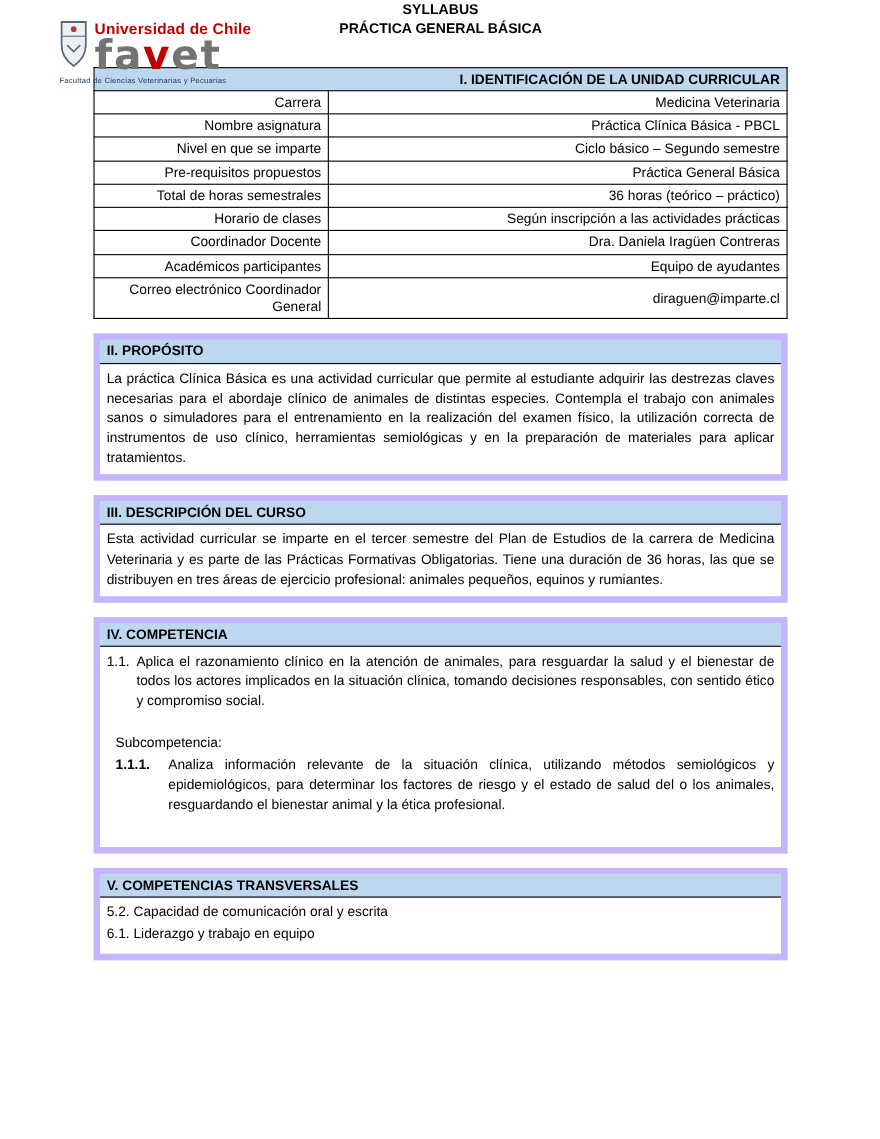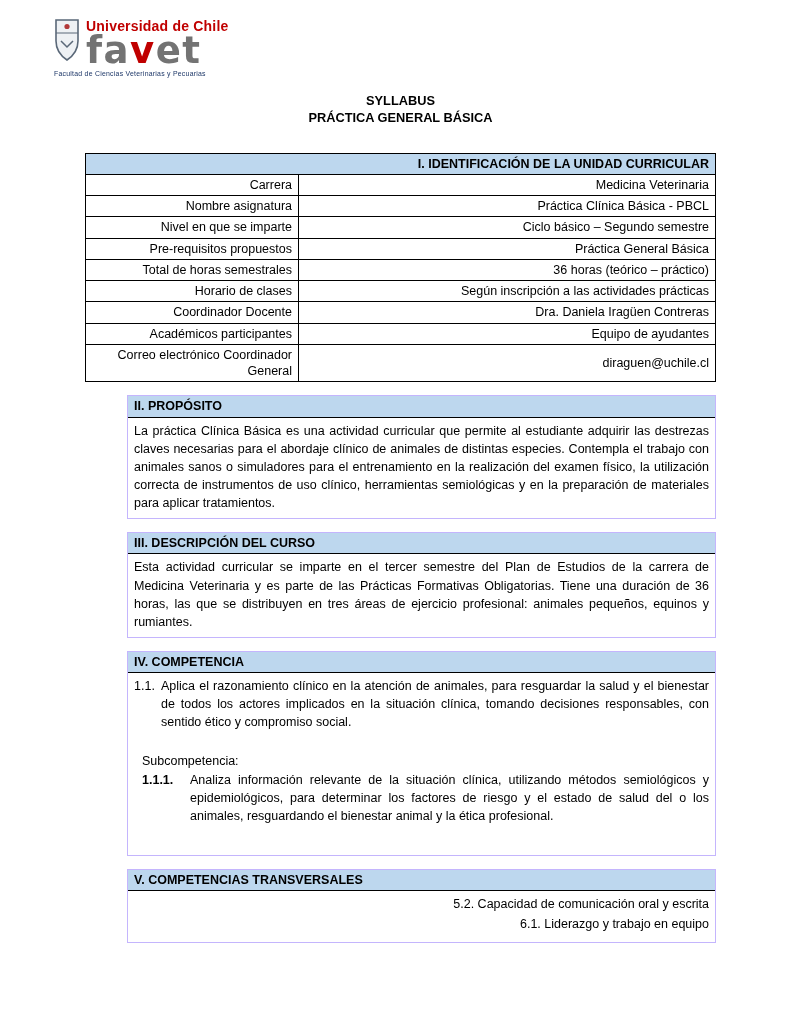--- a/index.html
+++ b/index.html
@@ -17,45 +17,45 @@
   .logo-row { display: flex; align-items: flex-start; gap: 6px; }
   .crest { flex: 0 0 26px; padding-top: 2px; }
   .logo-col { display: flex; flex-direction: column; }
   .uni-name { color: #c00000; font-size: 14px; font-weight: bold; letter-spacing: .2px; margin-top: 2px; }
   .brand { font-family: "DejaVu Sans", sans-serif; font-weight: bold; font-size: 37px; line-height: 1.0; letter-spacing: 1.5px; margin-top: -2px; }
   .b-navy { color: #737373; }
   .b-red  { color: #c00000; }
   .faculty { color: #1c3667; font-size: 6.9px; letter-spacing: .25px; margin-top: 1px; }
 
   
-  .content { margin: 0 84px 0 85px; padding-top: 92px; }
+  .content { margin: 0 84px 0 85px; }
   .title { text-align: center; font-weight: bold; font-size: 12.8px; line-height: 1.35; }
 
   
   table.id-table { width: 100%; border-collapse: collapse; margin-top: 26px; text-align: right; }
   table.id-table td { border: 1px solid #000; padding: 2px 6px; vertical-align: middle; line-height: 1.3; }
   td.hdr-cell, .box-hdr { background: #bdd7ee; font-weight: bold; }
   table.id-table td.c1 { width: 200px; }
 
   
-  .box { border: 1px solid #c4b5fd; margin-top: 13px; margin-left: 42px; }
+  .box { border: 6px solid #c4b5fd; margin-top: 13px; }
   .box-hdr { border-bottom: 1px solid #000; padding: 2px 6px; line-height: 1.3; }
   .box-body { padding: 4px 6px 6px 6px; text-align: justify; line-height: 1.45; }
 
   
   .comp-body { padding-bottom: 30px; }
   .hang { display: flex; }
   .hang .num { flex: 0 0 27px; }
   .hang .hang-text { flex: 1; text-align: justify; }
   .sub-label { margin: 20px 0 1px 8px; text-align: left; }
   .hang.sub { margin-left: 8px; }
   .hang.sub .num { flex: 0 0 48px; font-weight: bold; }
 
   
-  .trans-body { text-align: right; line-height: 1.55; padding-bottom: 8px; }
+  .trans-body { text-align: left; line-height: 1.55; padding-bottom: 8px; }
 </style>
 </head>
 <body>
 
 <div class="page">
 
   <div class="logo">
     <div class="logo-row">
       <span class="crest">
         <svg width="26" height="44" viewBox="0 0 26 44" xmlns="http://www.w3.org/2000/svg">
@@ -112,21 +112,21 @@
         <tr>
           <td class="c1">Coordinador Docente</td>
           <td class="c2">Dra. Daniela Iragüen Contreras</td>
         </tr>
         <tr>
           <td class="c1">Académicos participantes</td>
           <td class="c2">Equipo de ayudantes</td>
         </tr>
         <tr>
           <td class="c1">Correo electrónico Coordinador General</td>
-          <td class="c2">diraguen@uchile.cl</td>
+          <td class="c2">diraguen@imparte.cl</td>
         </tr>
       </tbody>
     </table>
 
     <div class="box">
       <div class="box-hdr">II. PROPÓSITO</div>
       <div class="box-body">La práctica Clínica Básica es una actividad curricular que permite al estudiante adquirir las destrezas claves necesarias para el abordaje clínico de animales de distintas especies. Contempla el trabajo con animales sanos o simuladores para el entrenamiento en la realización del examen físico, la utilización correcta de instrumentos  de uso clínico, herramientas semiológicas y en la preparación de materiales para aplicar tratamientos.</div>
     </div>
 
     <div class="box">

